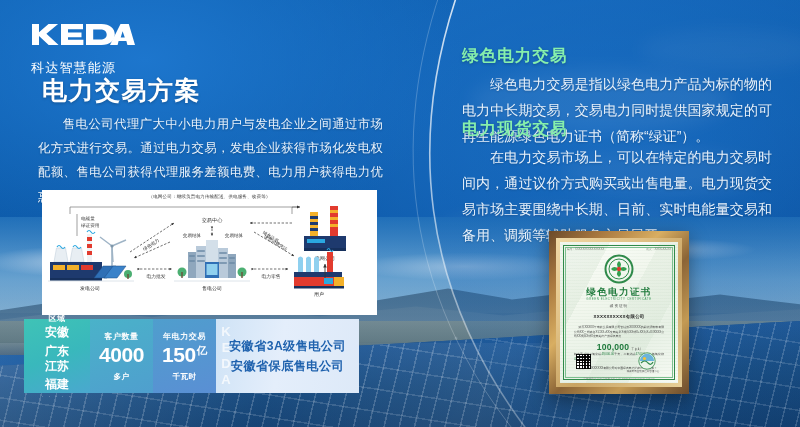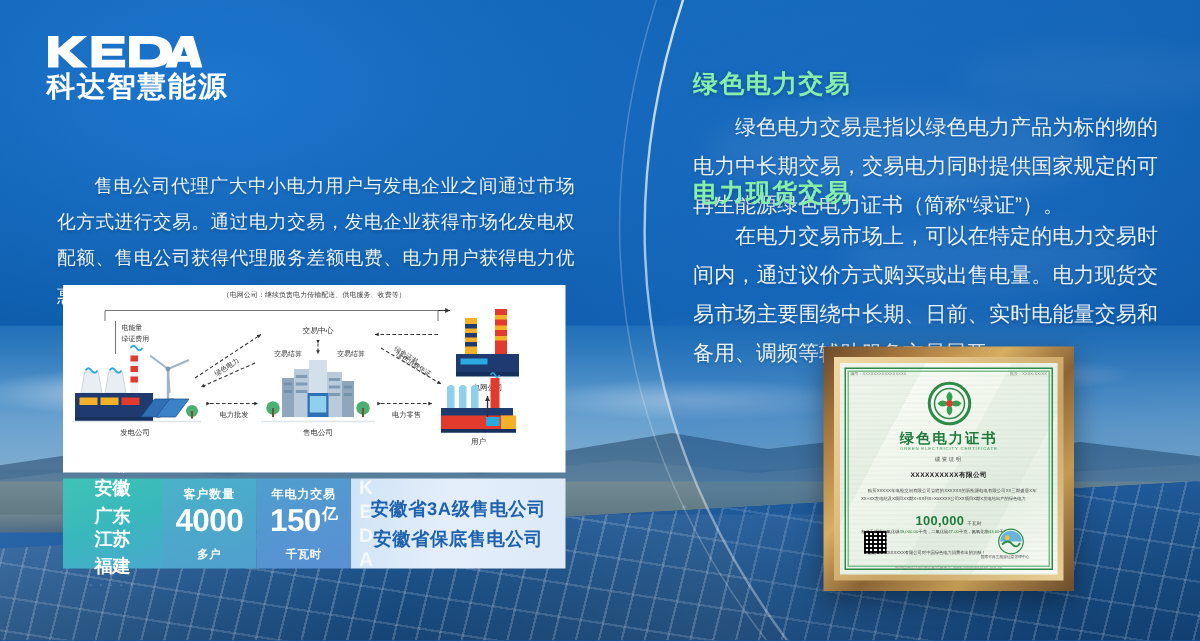--- a/index.html
+++ b/index.html
@@ -87,22 +87,22 @@
     background:linear-gradient(180deg, rgba(13,90,169,.42) 0%, rgba(13,90,169,.18) 30%, rgba(10,62,124,.30) 100%);
   }
 
   
   .arc{position:absolute;left:0;top:0;width:800px;height:427px;pointer-events:none;}
 
   
   .logo{position:absolute;left:31px;top:22px;width:140px;}
   .logo-mark{display:block;}
   .logo-cn{
-    margin-top:2px;color:#ffffff;font-size:19px;letter-spacing:1.2px;
-    font-weight:700;line-height:1;white-space:nowrap;
+    margin-top:14px;color:#ffffff;font-size:13px;letter-spacing:1.2px;
+    font-weight:400;line-height:1;white-space:nowrap;
   }
 
   .left-title{
     position:absolute;left:42px;top:74px;
     color:#ffffff;font-size:25px;font-weight:700;letter-spacing:1.5px;
     text-shadow:0 1px 3px rgba(0,0,0,.25);white-space:nowrap;
   }
   .left-body{
     position:absolute;left:38px;top:112px;width:345px;
     color:#eaf3fc;font-size:12.4px;line-height:1.95;
@@ -116,21 +116,21 @@
     background:#ffffff;
   }
   .diag-note{
     position:absolute;left:50%;transform:translateX(-50%);top:4px;
     font-size:4.6px;color:#3b3b3b;white-space:nowrap;letter-spacing:.1px;
   }
   .diag-svg{position:absolute;left:0;top:0;}
 
   
   .stats{
-    position:absolute;left:42px;top:319px;width:335px;height:60px;display:flex;
+    position:absolute;left:24px;top:319px;width:335px;height:74px;display:flex;
   }
   .stat{
     position:relative;color:#fff;display:flex;flex-direction:column;
     align-items:center;justify-content:center;
   }
   .s-region{width:66px;background:linear-gradient(160deg,#3fc3b6 0%,#39b8bc 50%,#4aa8cf 100%);}
   .s-cust{width:63px;background:linear-gradient(160deg,#4ab2c9 0%,#4f9fce 100%);}
   .s-vol{width:63px;background:linear-gradient(160deg,#4f9ecd 0%,#5a8fd4 100%);}
   .s-tag{
     flex:1;background:linear-gradient(100deg,#cfe3f6 0%,#e4eefb 45%,#dde9f8 100%);
@@ -163,21 +163,21 @@
   .r-h1{left:462px;top:45px;}
   .r-h2{left:462px;top:118px;}
   .r-body{
     position:absolute;color:#e9f2fb;font-size:14px;line-height:1.85;
     text-align:justify;text-indent:2em;text-shadow:0 1px 2px rgba(0,0,0,.2);
   }
   .r-b1{left:462px;top:72px;width:310px;}
   .r-b2{left:462px;top:145px;width:310px;}
 
   
-  .cert-wrap{position:absolute;left:549px;top:231px;width:167px;height:163px;}
+  .cert-wrap{position:absolute;left:549px;top:231px;width:140px;height:163px;}
   .cert-frame{
     position:absolute;inset:0;
     background:linear-gradient(134deg,#6b4a2a 0%,#a8783f 18%,#d8ae62 38%,#8b6436 55%,#c39a54 75%,#6d4c2c 100%);
     box-shadow:0 6px 18px rgba(0,0,0,.40);
   }
   .cert-bevel{
     position:absolute;left:7px;top:7px;right:7px;bottom:7px;
     background:linear-gradient(134deg,#f0d9a6 0%,#e2c388 30%,#c9a463 60%,#e8d098 100%);
   }
   .cert-paper{
@@ -299,20 +299,21 @@
         <path d="M30 2 h22 v5.2 H37 v3.2 h13.5 v4.8 H37 v2.6 h15.4 V23 H30 Z"></path>
 
         <path d="M55 2 h15.4 c8.4 0 13.4 4.2 13.4 10.5 S78.8 23 70.4 23 H55 Z M62.2 7.4 v10.2 h7.1 c4 0 6.4-1.9 6.4-5.1 s-2.4-5.1-6.4-5.1 Z"></path>
 
         <path d="M89.5 2 h8.3 L104 23 h-7.6 l-1-3.9 h-7.8 l-1 3.9 H79 Z M91.6 9.2 l-1.9 6.2 h4.1 Z"></path>
       </g>
     </svg>
     <div class="logo-cn">科达智慧能源</div>
   </div>
 
+  <div class="left-title">电力交易方案</div>
   <div class="left-body">售电公司代理广大中小电力用户与发电企业之间通过市场化方式进行交易。通过电力交易，发电企业获得市场化发电权配额、售电公司获得代理服务差额电费、电力用户获得电力优惠。</div>
 
   <div class="diagram">
     <div class="diag-note">（电网公司：继续负责电力传输配送、供电服务、收费等）</div>
 
     <svg class="diag-svg" width="335" height="125" viewBox="0 0 335 125">
       <defs>
         <marker id="ah" markerWidth="5" markerHeight="5" refX="4" refY="2" orient="auto">
           <path d="M0,0 L4,2 L0,4 Z" fill="#333"></path>
         </marker>

